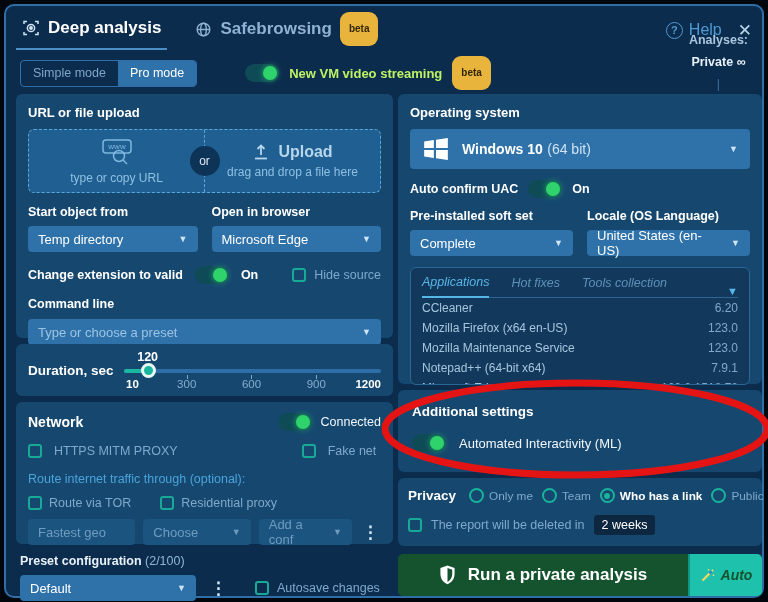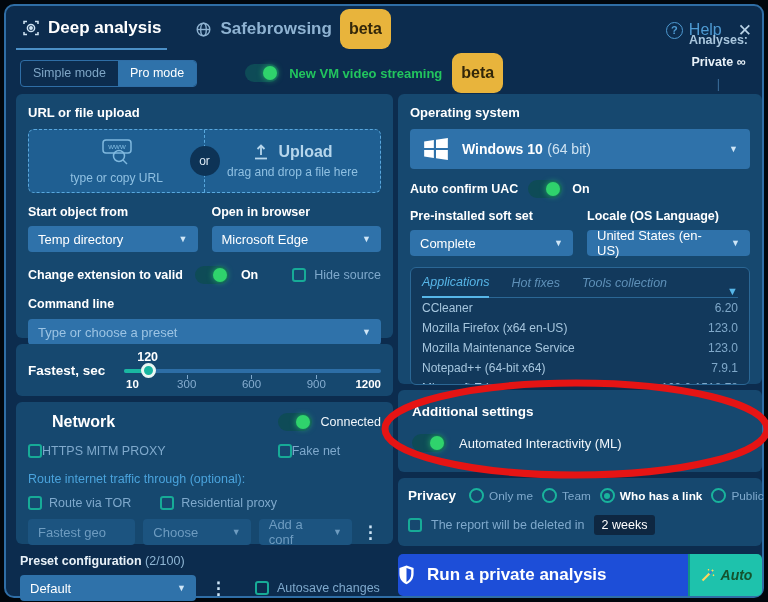--- a/index.html
+++ b/index.html
@@ -10,36 +10,36 @@
     background:#0c2c4e; border:2px solid #2f6ea6; border-radius:10px; }
 
   
   .titlebar { position:absolute; left:10px; top:8px; right:10px; height:40px;
     display:flex; align-items:center; }
   .tab { display:flex; align-items:center; gap:8px; padding:0 6px 10px 6px; cursor:pointer; }
   .tab.active { border-bottom:2px solid #4b8fc6; }
   .tab.active .tab-label { color:#ffffff; font-weight:bold; font-size:17px; }
   .tab .tab-label { color:#8fb3d2; font-weight:bold; font-size:17px; }
   .tab + .tab { margin-left:22px; }
-  .beta { background:#e8b43c; color:#33270a; font-size:16px; font-weight:bold;
+  .beta { background:#e8b43c; color:#33270a; font-size:10px; font-weight:bold;
     padding:12px 9px; border-radius:9px; line-height:1; }
   .titlebar-right { margin-left:auto; display:flex; align-items:center; gap:16px; padding-bottom:8px; }
   .help { display:flex; align-items:center; gap:6px; color:#4e9ad2; font-size:16px; cursor:pointer; }
   .help-circle { width:17px; height:17px; border:1.5px solid #4e9ad2; border-radius:50%;
     display:flex; align-items:center; justify-content:center; font-size:11px; font-weight:bold; }
   .close-x { color:#b9d2e6; font-size:17px; cursor:pointer; }
 
   
   .modebar { position:absolute; left:14px; top:53px; right:14px; height:28px;
     display:flex; align-items:center; }
   .seg { display:flex; border:1px solid #2f6ea6; border-radius:4px; overflow:hidden; height:27px; }
   .seg-btn { padding:0 12px; display:flex; align-items:center; font-size:12.5px; color:#7fa6c6; cursor:pointer; }
   .seg-btn.active { background:#2f72aa; color:#fff; }
   .vmstream { display:flex; align-items:center; gap:10px; margin-left:48px; }
-  .vm-label { color:#22c55e; font-weight:bold; font-size:13px; }
+  .vm-label { color:#bef264; font-weight:bold; font-size:13px; }
   .analyses { margin-left:auto; display:flex; align-items:center; gap:8px; font-size:12.5px;flex-direction:column; }
   .an-label { color:#a9c6dd; font-weight:bold; }
   .an-val { color:#e8f1f8; font-weight:bold; }
   .an-div { color:#3c6f9c; }
 
   
   .panel { position:absolute; background:#16486f; border-radius:6px; }
   .h3 { color:#fff; font-weight:bold; font-size:13px; }
   .toggle { width:34px; height:18px; border-radius:9px; background:#0e4b57; position:relative;
     display:inline-block; flex:none; cursor:pointer; }
@@ -90,24 +90,24 @@
   .slider-fill { position:absolute; left:0; top:0; bottom:0; width:9.2%; background:#1ab7a1; border-radius:2px; }
   .slider-thumb { position:absolute; left:9.2%; top:13px; width:15px; height:15px; margin-left:-7px;
     border-radius:50%; background:#17b5a0; border:3px solid #e9f7f3; cursor:grab; }
   .tickmark { position:absolute; top:25px; width:1px; height:4px; background:#7fa9cc; }
   .tick { position:absolute; top:28px; font-size:11.5px; color:#86add0; transform:translateX(-50%); }
   .tick.edge { color:#fff; font-weight:bold; transform:none; }
 
   
   .p-network { left:10px; top:396px; width:377px; height:142px; padding:11px 12px; }
   .net-head { display:flex; align-items:center; }
-  .net-head .h3 { font-size:16px;margin-left:24px; }
+  .net-head .h3 { font-size:14px; }
   .net-head .right { margin-left:auto; display:flex; align-items:center; gap:9px; }
   .net-connected { color:#f0f6fb; font-size:12.5px; }
-  .net-cbrow { display:flex; align-items:flex-start; margin-top:13px; gap:0; }
+  .net-cbrow { display:flex; align-items:flex-start; margin-top:13px; gap:12px; }
   .net-cbrow .second { margin-left:112px; }
   .route-label { color:#4aa3dc; font-size:12.5px; margin-top:14px; display:block; }
   .route-row { display:flex; align-items:center; gap:7px; margin-top:10px; }
   .route-row .grp { display:flex; align-items:center; gap:7px; }
   .grp.g2 { margin-left:22px; } .grp.g3 { margin-left:16px; }
   .route-ctrls { display:flex; align-items:center; gap:8px; margin-top:9px; }
   .rc-input { width:113px; } .rc-choose { width:113px; } .rc-conf { width:98px; }
 
   
   .preset { position:absolute; left:14px; top:548px; width:373px; }
@@ -152,21 +152,21 @@
   .priv-title { color:#fff; font-weight:bold; font-size:13.5px; margin-right:4px; }
   .priv-opt { display:flex; align-items:center; gap:5px; }
   .priv-opt .lbl { color:#7fa9cc; font-size:11.8px; white-space:nowrap; }
   .priv-opt.sel .lbl { color:#fff; font-weight:bold; }
   .priv-row2 { display:flex; align-items:center; gap:9px; margin-top:12px; }
   .weeks-badge { background:#0e2741; color:#fff; font-size:12.5px; padding:3px 8px; border-radius:3px; cursor:pointer; }
 
   
   .runbar { position:absolute; left:392px; top:548px; width:364px; height:42px; display:flex;
     border-radius:5px; overflow:hidden; cursor:pointer; }
-  .run-main { flex:1; background:#1d4ed8; display:flex; align-items:center; gap:12px; }
+  .run-main { flex:1; background:#14532d; display:flex; align-items:center; justify-content:center; gap:12px; }
   .run-label { color:#fff; font-weight:bold; font-size:17px; }
   .run-auto { width:74px; background:#1ec2ac; border-left:2px solid #109484; display:flex;
     align-items:center; justify-content:center; gap:6px; }
   .auto-label { color:#14532d; font-weight:bold; font-size:14px;font-style:italic; }
 
   
   .annotation { position:absolute; left:0; top:0; pointer-events:none; z-index:50; }
 
   .icon { display:inline-flex; flex:none; }
 </style>
@@ -287,21 +287,21 @@
         </span>
       </div>
       <span class="field-label cmd-label">Command line</span>
       <div class="select cmd-input">
         <span class="val">Type or choose a preset</span>
         <span class="caret">▼</span>
       </div>
     </div>
 
     <div class="panel p-duration">
-      <div class="dur-label">Fastest, sec</div>
+      <div class="dur-label">Duration, sec</div>
       <div class="slider">
         <span class="slider-value">120</span>
         <div class="slider-track">
           <div class="slider-fill"></div>
         </div>
         <div class="slider-thumb"></div>
         <span class="tickmark" style="left:24.4%"></span>
         <span class="tickmark" style="left:49.6%"></span>
         <span class="tickmark" style="left:74.8%"></span>
         <span class="tick edge" style="left:2px">10</span>

